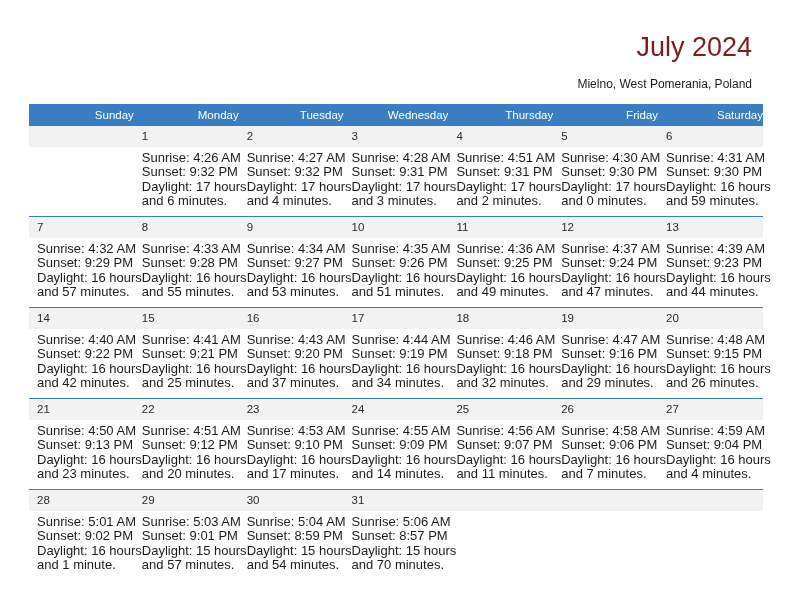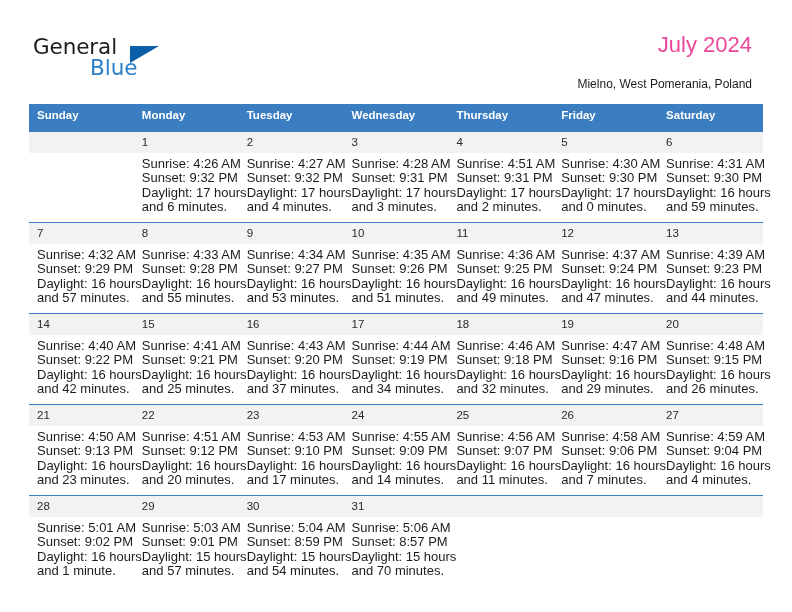--- a/index.html
+++ b/index.html
@@ -61,22 +61,22 @@
     top: 10px;
     width: 0;
     height: 0;
     border-left: 29px solid #0b5ea8;
     border-bottom: 17px solid transparent;
   }
   .title {
     position: absolute;
     right: 40px;
     top: 33px;
-    font-size: 22px;
-    color: #ec4899;
+    font-size: 27px;
+    color: #7f1d1d;
     text-align: left;
     white-space: nowrap;
     line-height: 1.1;
   }
   .subtitle {
     position: absolute;
     right: 40px;
     top: 78px;
     font-size: 12px;
     color: #1c1c1c;
@@ -91,23 +91,23 @@
     left: 29px;
     top: 104px;
     width: 734px;
     border-collapse: collapse;
     table-layout: fixed;
   }
   .cal-head th {
     background: #3a7dc1;
     color: #ffffff;
     font-size: 11.5px;
-    font-weight: bold;
-    text-align: left;
-    padding: 5px 0 11px 8px;
+    font-weight: normal;
+    text-align: right;
+    padding: 5px 0 5px 8px;
     height: 12px;
     border: none;
   }
   .cal-body td {
     vertical-align: top;
     padding: 0;
     border: none;
     border-top: 1px solid #3a7dc1;
     height: 90px;
     background: #ffffff;
@@ -138,25 +138,20 @@
   }
   .cell-empty .cell-body { visibility: hidden; }
 </style>
 </head>
 <body>
 
 <div class="page">
 
   <div class="header">
 
-    <div class="logo">
-      <span class="logo-general">General</span>
-      <span class="logo-triangle"></span>
-      <span class="logo-blue">Blue</span>
-    </div>
 
     <div class="title">July 2024</div>
     <div class="subtitle">Mielno, West Pomerania, Poland</div>
   </div>
 
   <table class="calendar">
     <thead>
       <tr class="cal-head">
         <th>Sunday</th>
         <th>Monday</th>

